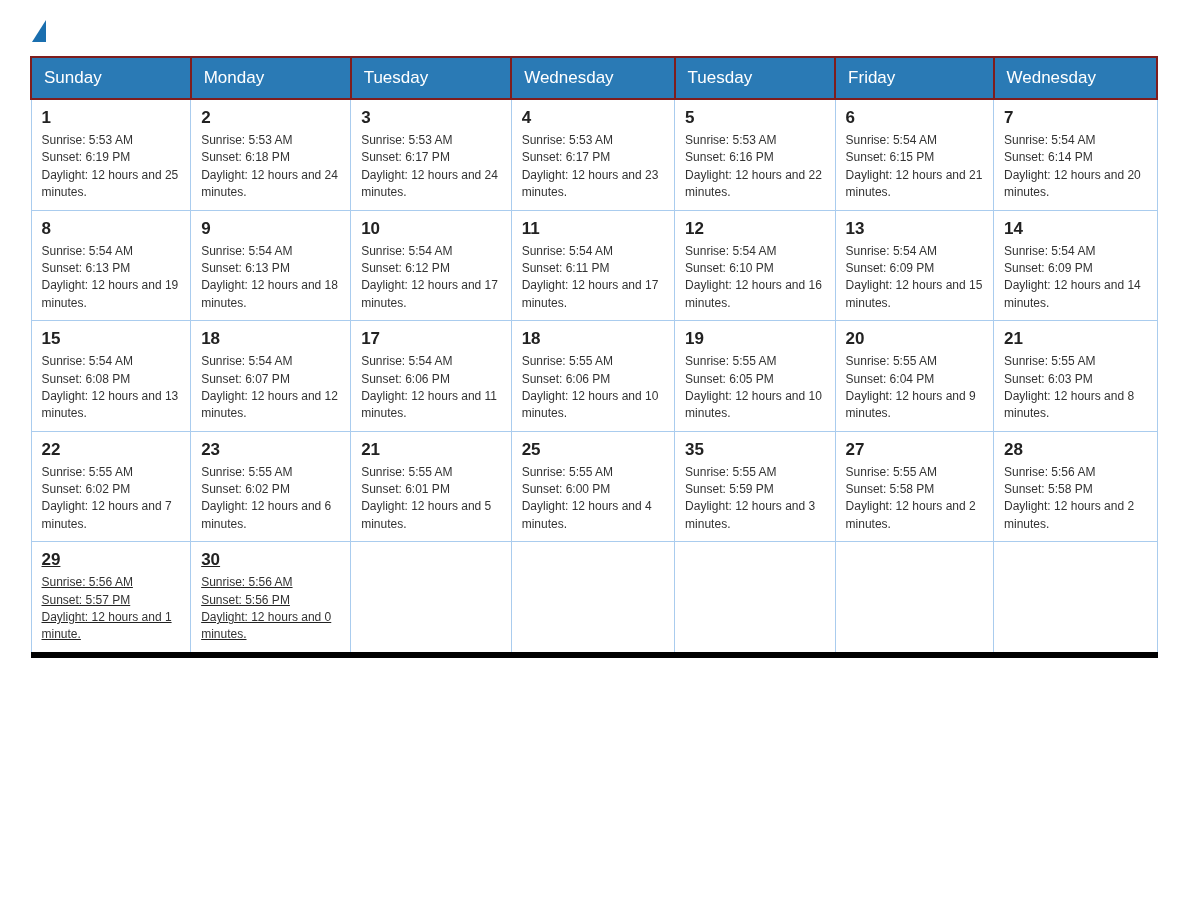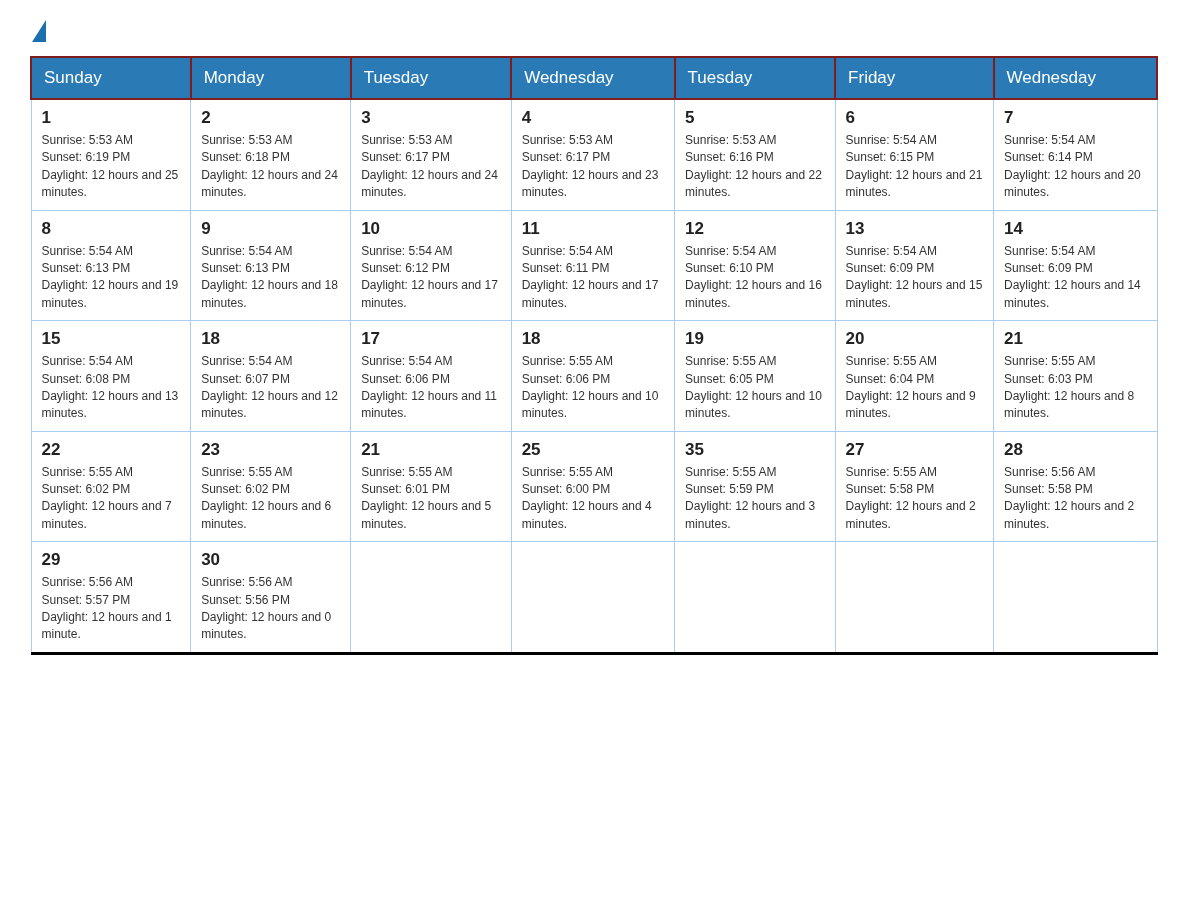--- a/index.html
+++ b/index.html
@@ -85,21 +85,22 @@
       color: #222;
       display: block;
       margin-bottom: 4px;
     }
     .day-info {
       font-size: 12px;
       color: #333;
       line-height: 1.45;
     }
     .calendar tr:last-child td {
-      border-bottom: 3px solid #000000;
+      border-bottom: 6px solid #000000;
+      text-decoration: underline;
     }
     .empty-cell {
       background: #fff;
     }
   </style>
 </head>
 <body>
 
 <div class="header">
   <div class="logo">

